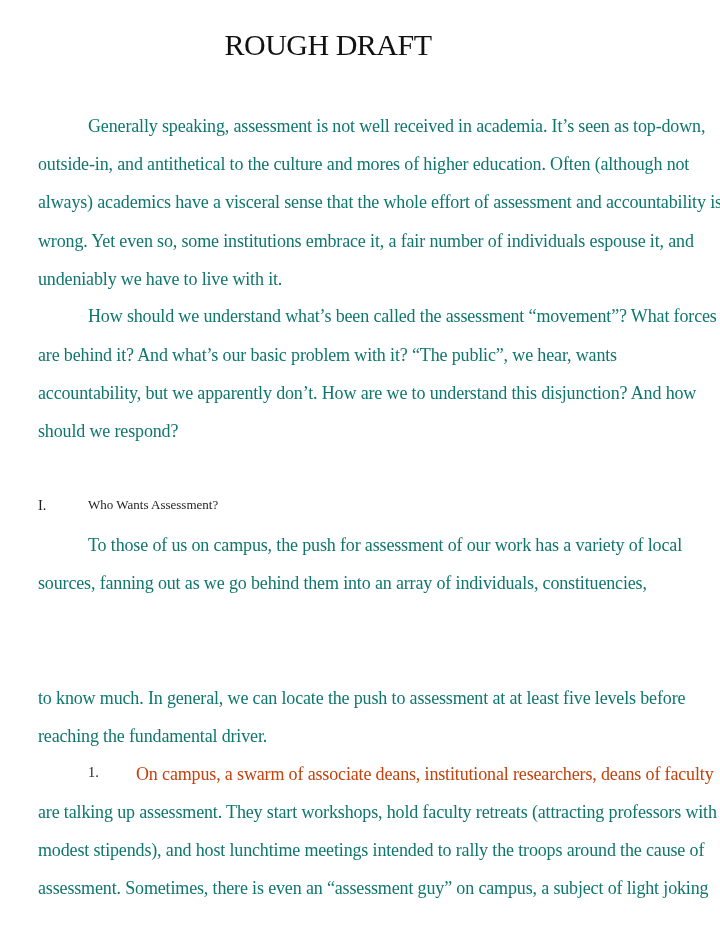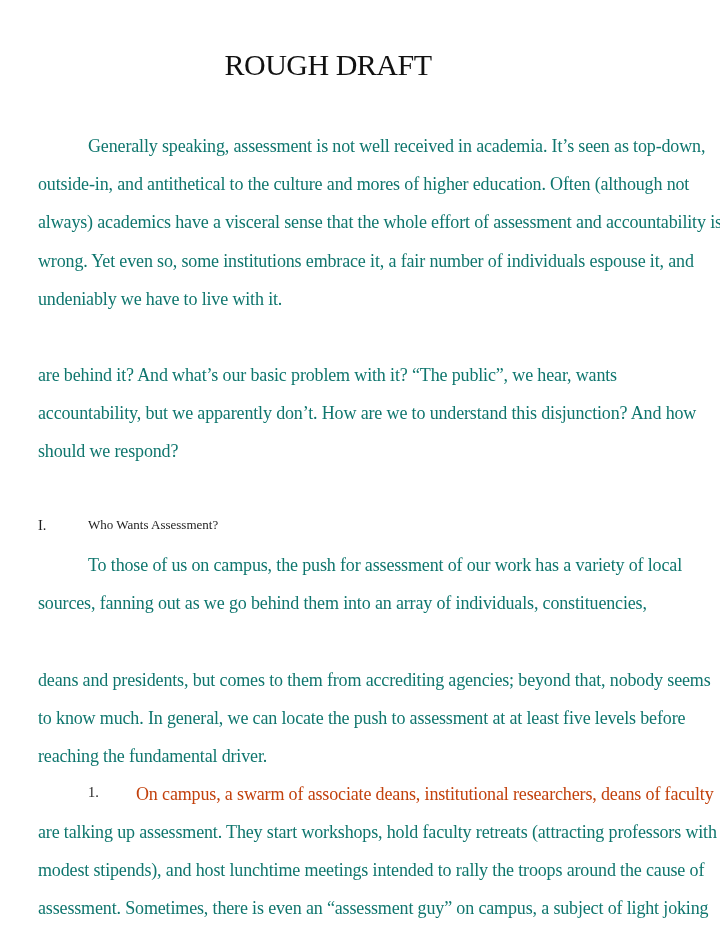--- a/index.html
+++ b/index.html
@@ -15,21 +15,20 @@
       font-family: "Liberation Serif", "DejaVu Serif", serif;
       color: #1a1a1a;
     }
     .page {
       position: absolute;
       left: 0;
       top: 0;
       width: 720px;
       height: 807px;
       background: #ffffff;
-      margin-top: 20px;
     }
     .title {
       position: absolute;
       left: 0;
       width: 720px;
       top: 28px;
       text-align: center;
       font-size: 30px;
       letter-spacing: -0.5px;
       color: #111;
@@ -79,30 +78,30 @@
 <div class="page">
 
   <div class="title">ROUGH DRAFT</div>
 
   <div class="line indent" style="top:116px;">Generally speaking, assessment is not well received in academia.  It’s seen as top-down,</div>
   <div class="line" style="top:154px;">outside-in, and antithetical to the culture and mores of higher education.  Often (although not</div>
   <div class="line" style="top:192px;">always) academics have a visceral sense that the whole effort of assessment and accountability is</div>
   <div class="line" style="top:231px;">wrong.  Yet even so, some institutions embrace it, a fair number of individuals espouse it, and</div>
   <div class="line" style="top:269px;">undeniably we have to live with it.</div>
 
+  <div class="line indent" style="top:306px;">How should we understand what’s been called the assessment “movement”?  What forces</div>
   <div class="line" style="top:345px;">are behind it?  And what’s our basic problem with it?  “The public”, we hear, wants</div>
   <div class="line" style="top:383px;">accountability, but we apparently don’t.  How are we to understand this disjunction?  And how</div>
   <div class="line" style="top:421px;">should we respond?</div>
 
   <div class="heading-num" style="top:497px;">I.</div>
   <div class="heading-text" style="top:497px;">Who Wants Assessment?</div>
 
   <div class="line indent" style="top:535px;">To those of us on campus, the push for assessment of our work has a variety of local</div>
   <div class="line" style="top:573px;">sources, fanning out as we go behind them into an array of individuals, constituencies,</div>
-  <div class="line" style="top:650px;">deans and presidents, but comes to them from accrediting agencies; beyond that, nobody seems</div>
   <div class="line" style="top:688px;font-family:Liberation Serif, serif;">to know much.  In general, we can locate the push to assessment at at least five levels before</div>
   <div class="line" style="top:726px;">reaching the fundamental driver.</div>
 
   <div class="list-num" style="top:764px;">1.</div>
   <div class="list-text" style="top:764px;">On campus, a swarm of associate deans, institutional researchers, deans of faculty</div>
   <div class="line" style="top:802px;">are talking up assessment.  They start workshops, hold faculty retreats (attracting professors with</div>
   <div class="line" style="top:840px;">modest stipends), and host lunchtime meetings intended to rally the troops around the cause of</div>
   <div class="line" style="top:878px;">assessment.  Sometimes, there is even an “assessment guy” on campus, a subject of light joking</div>
 
 </div>

